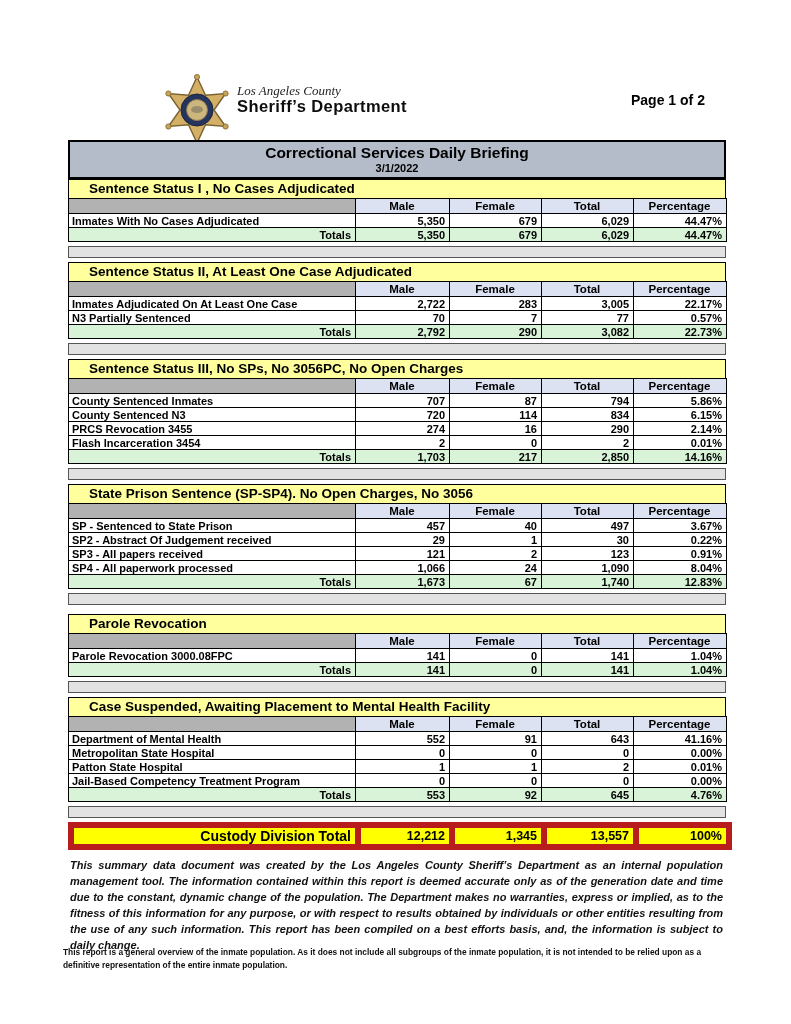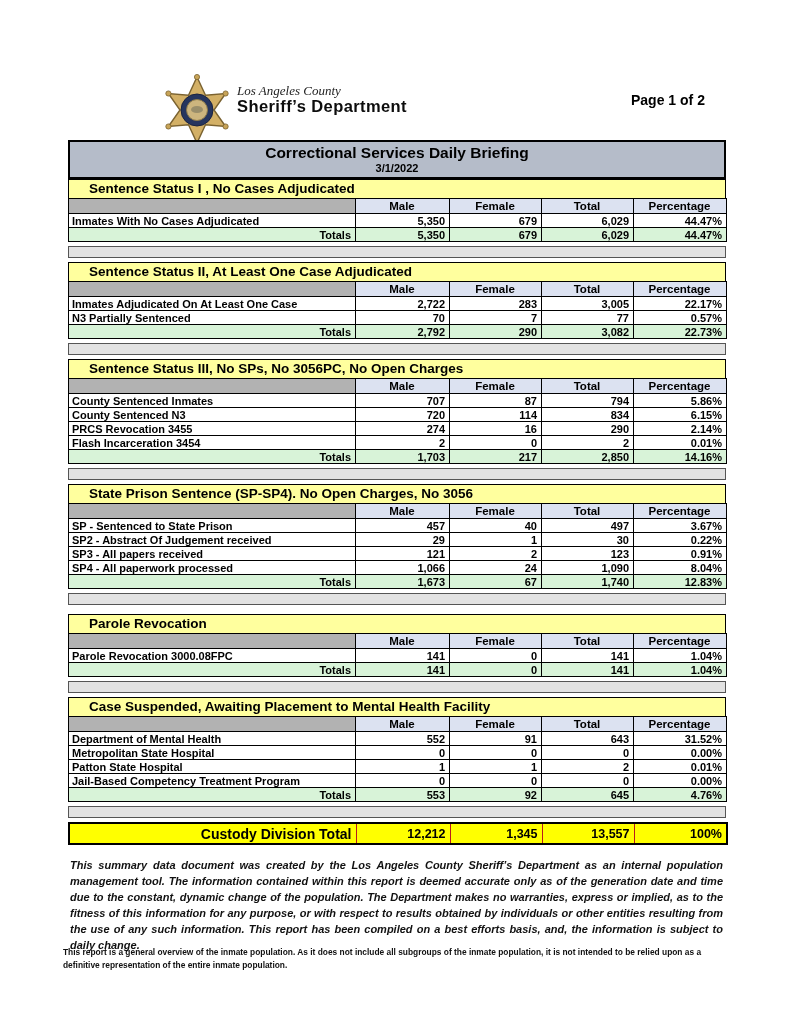--- a/index.html
+++ b/index.html
@@ -40,21 +40,21 @@
   tr.totals-row td { background:#d8f3d8; }
   tr.totals-row td.lblcell { text-align:right; }
 
   .gap   { height:4px; }
   .gband { height:12px; background:#e2e2e2; border:1px solid #555; }
   .gap-s { height:4px; }
   .gap-l { height:9px; }
 
   table.grand { width:100%; border-collapse:collapse; table-layout:fixed; border:2px solid #000; }
   table.grand td {
-    background:#ffff00; border:1px solid #b91c1c; font-weight:bold; height:21px;
+    background:#ffff00; border:6px solid #b91c1c; font-weight:bold; height:21px;
     font-size:12.5px; text-align:right; padding:0 4px; white-space:nowrap; vertical-align:middle;
   }
   table.grand td.lblcell { font-size:14px; }
 
   
   .disclaimer {
     position:absolute; left:70px; top:858px; width:653px;
     font-size:11px; font-style:italic; font-weight:bold; line-height:1.45; color:#111;
     text-align:justify;
   }
@@ -356,21 +356,21 @@
           <td>Male</td>
           <td>Female</td>
           <td>Total</td>
           <td>Percentage</td>
         </tr>
         <tr>
           <td class="lblcell">Department of Mental Health</td>
           <td class="num">552</td>
           <td class="num">91</td>
           <td class="num">643</td>
-          <td class="num">31.52%</td>
+          <td class="num">41.16%</td>
         </tr>
         <tr>
           <td class="lblcell">Metropolitan State Hospital</td>
           <td class="num">0</td>
           <td class="num">0</td>
           <td class="num">0</td>
           <td class="num">0.00%</td>
         </tr>
         <tr>
           <td class="lblcell">Patton State Hospital</td>

